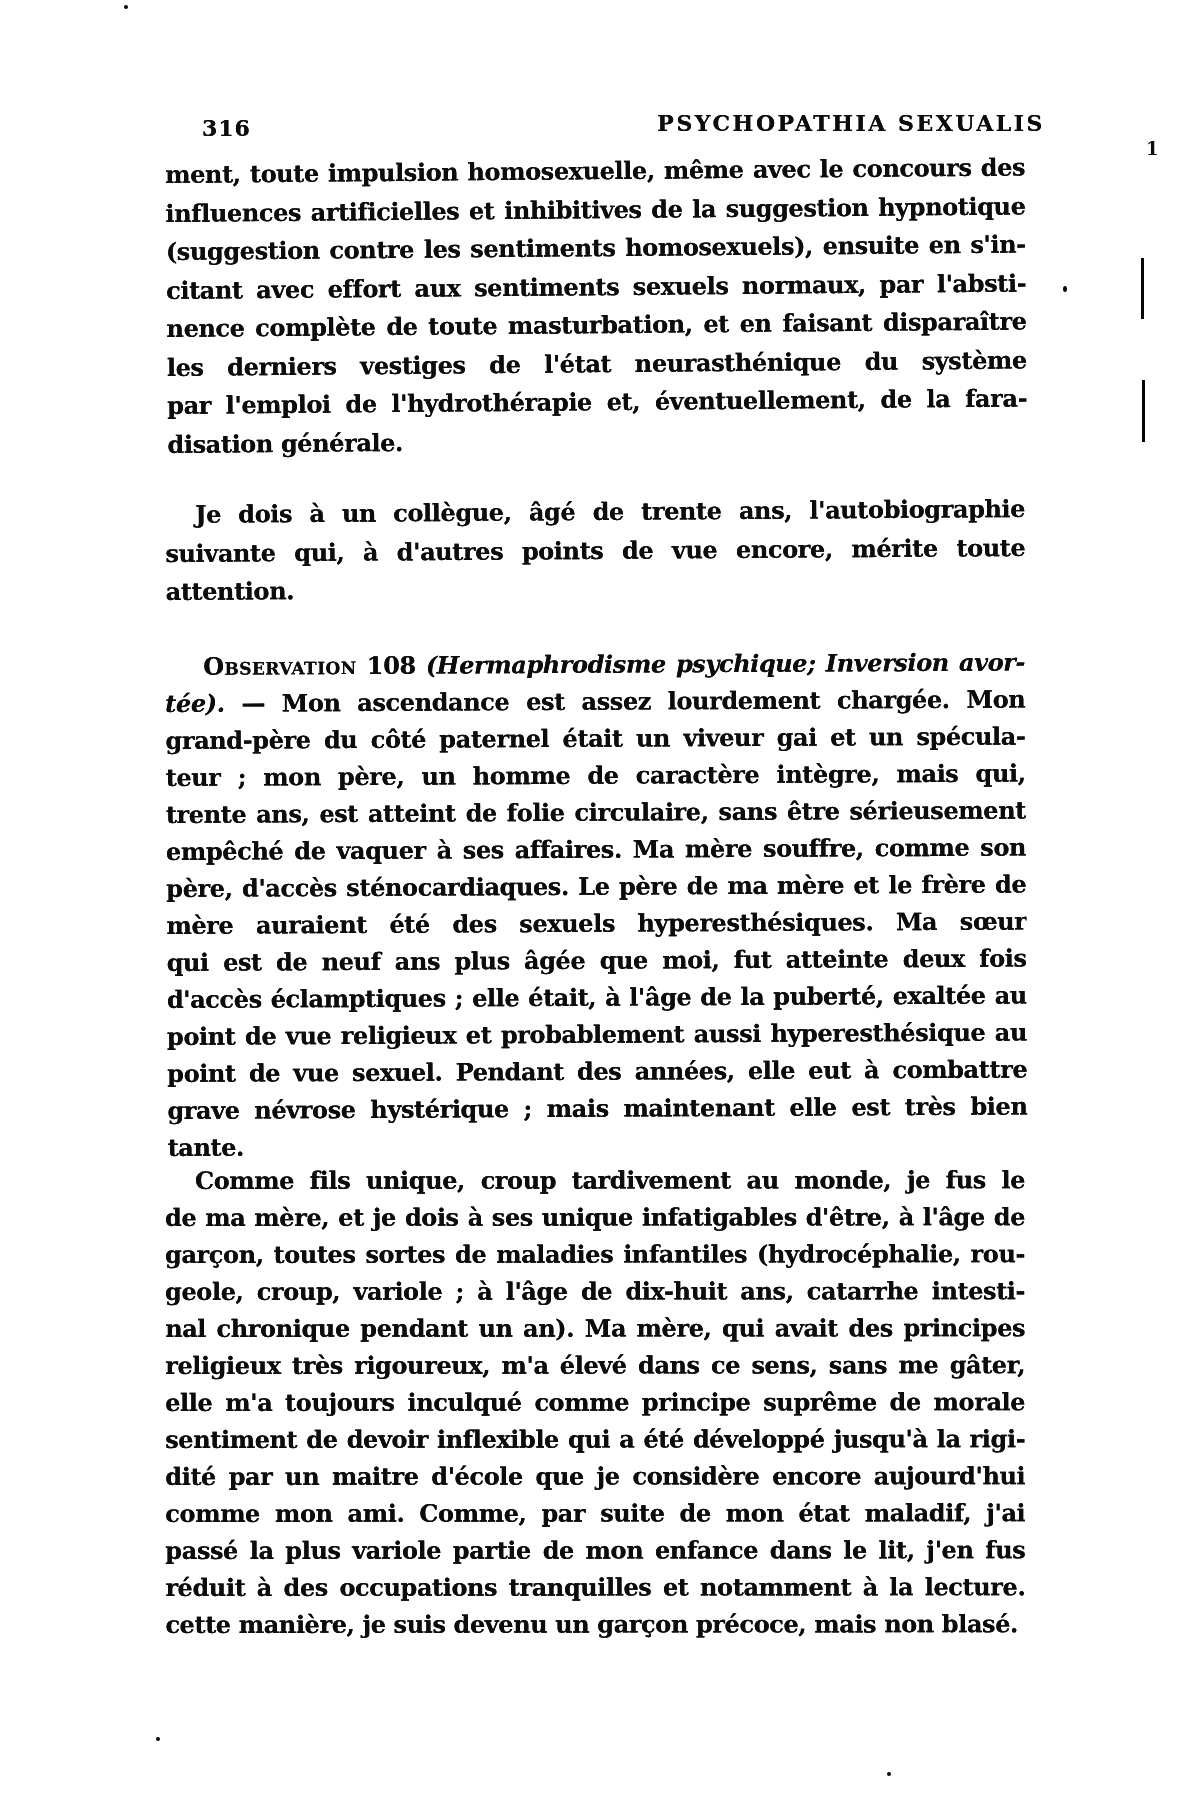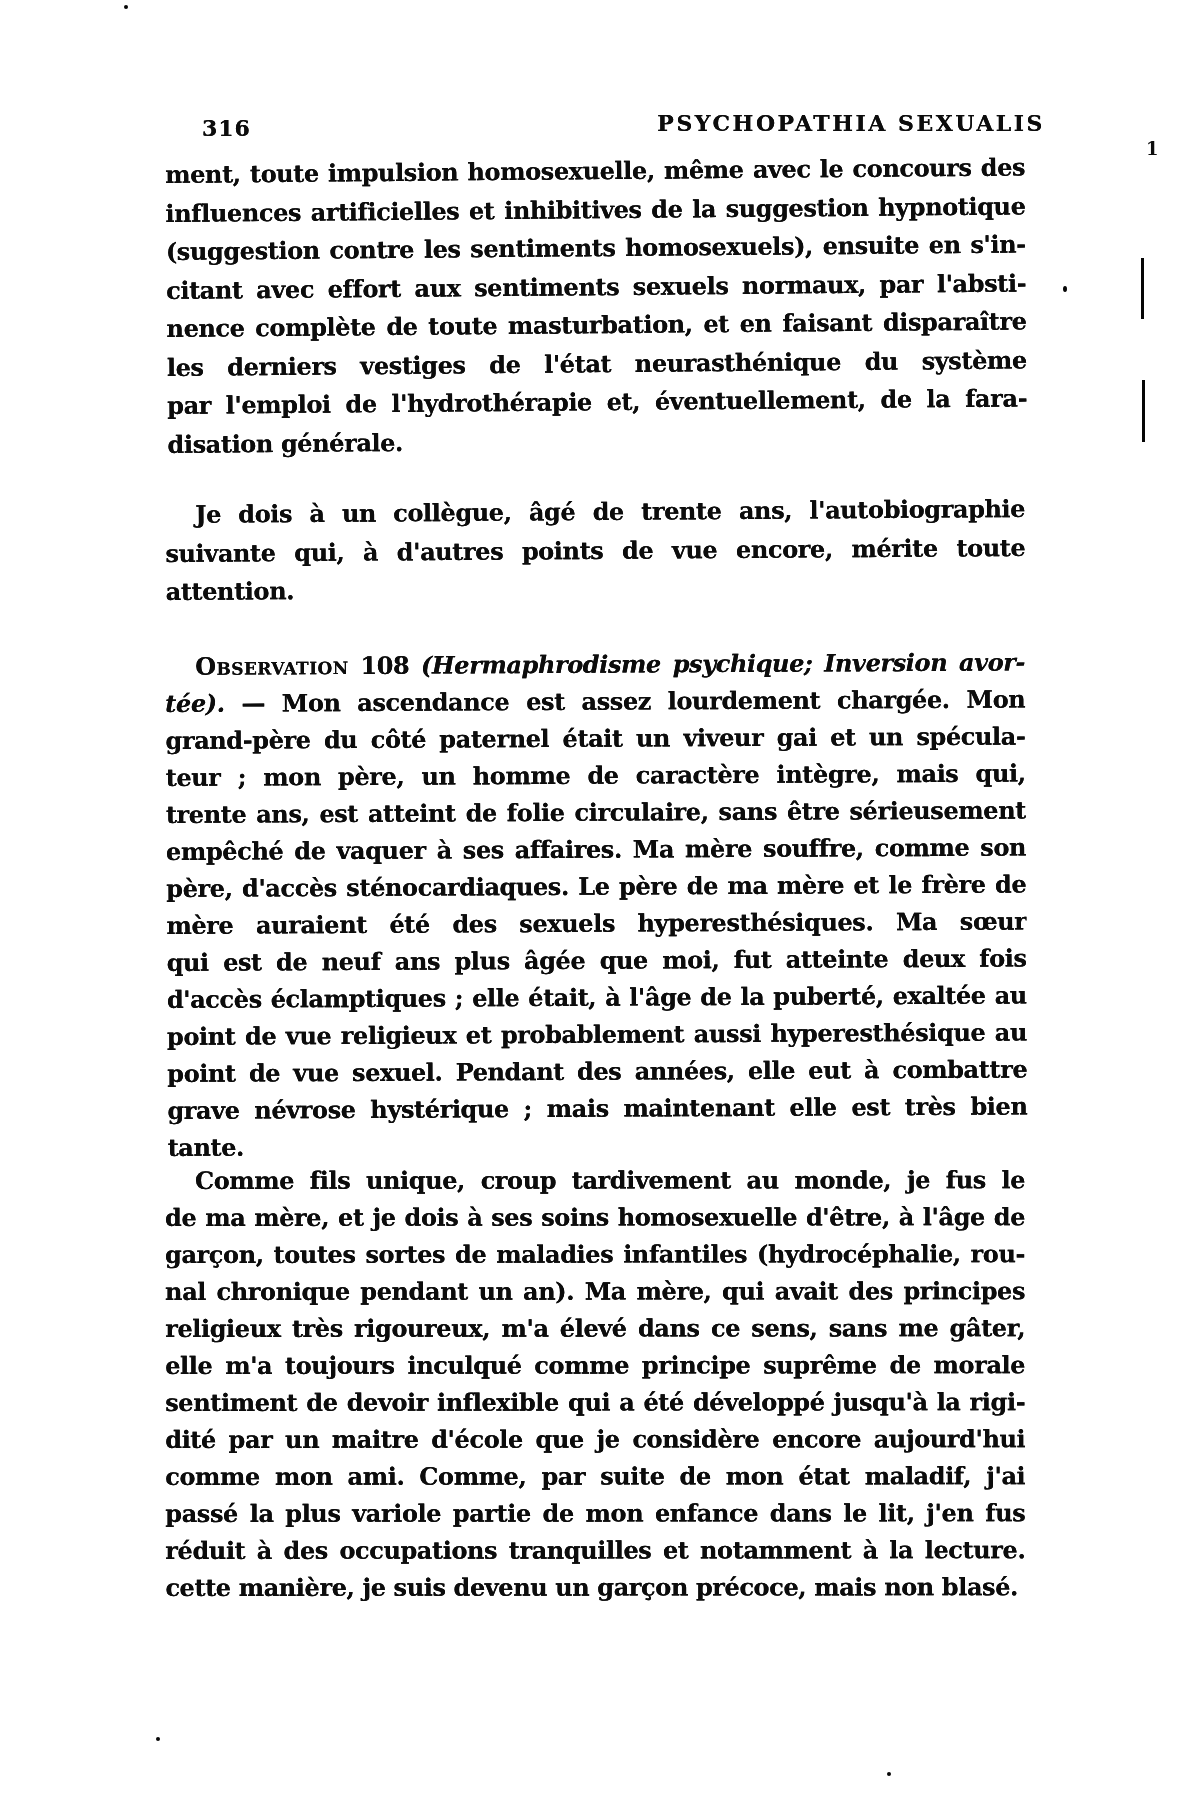--- a/index.html
+++ b/index.html
@@ -35,21 +35,21 @@
     text-shadow:0 0 .55px currentColor;
   }
   .line{
     text-align:justify;
     text-align-last:justify;
     overflow:hidden;
   }
   .nojust{text-align-last:left;}
   .indent{text-indent:30px;}
   .it{font-style:italic;}
-  .sc{font-variant:small-caps;letter-spacing:0.4px;}
+  .sc{font-variant:small-caps;letter-spacing:0.4px;margin-left:8px;}
   .p1{top:156px;transform:rotate(-0.5deg);transform-origin:0 0;}
   .p1 .line{height:38.5px;line-height:38.5px;}
   .p2{top:496px;transform:rotate(-0.4deg);transform-origin:0 0;}
   .p2 .line{height:38.5px;line-height:38.5px;}
   .p3{top:648px;transform:rotate(-0.3deg);transform-origin:0 0;}
   .p3 .line{height:37px;line-height:37px;}
   .p4{top:1162px;transform:rotate(-0.05deg);transform-origin:0 0;}
   .p4 .line{height:37px;line-height:37px;}
   
   .vline{position:absolute;width:2.5px;background:#050505;}
@@ -99,22 +99,23 @@
     <div class="line">qui est de neuf ans plus âgée que moi, fut atteinte deux fois</div>
     <div class="line">d'accès éclamptiques ; elle était, à l'âge de la puberté, exaltée au</div>
     <div class="line">point de vue religieux et probablement aussi hyperesthésique au</div>
     <div class="line">point de vue sexuel. Pendant des années, elle eut à combattre une</div>
     <div class="line">grave névrose hystérique ; mais maintenant elle est très bien por-</div>
     <div class="line nojust">tante.</div>
   </div>
 
   <div class="para p4">
     <div class="line indent">Comme fils unique, croup tardivement au monde, je fus le chéri</div>
-    <div class="line">de ma mère, et je dois à ses soins homosexuelle d'être, à l'âge de</div>
+    <div class="line">de ma mère, et je dois à ses unique infatigables d'être, à l'âge de</div>
     <div class="line">garçon, toutes sortes de maladies infantiles (hydrocéphalie, rou-</div>
+    <div class="line">geole, croup, variole ; à l'âge de dix-huit ans, catarrhe intesti-</div>
     <div class="line">nal chronique pendant un an). Ma mère, qui avait des principes</div>
     <div class="line">religieux très rigoureux, m'a élevé dans ce sens, sans me gâter, et</div>
     <div class="line">elle m'a toujours inculqué comme principe suprême de morale un</div>
     <div class="line">sentiment de devoir inflexible qui a été développé jusqu'à la rigi-</div>
     <div class="line">dité par un maitre d'école que je considère encore aujourd'hui</div>
     <div class="line">comme mon ami. Comme, par suite de mon état maladif, j'ai</div>
     <div class="line">passé la plus variole partie de mon enfance dans le lit, j'en fus</div>
     <div class="line">réduit à des occupations tranquilles et notamment à la lecture. De</div>
     <div class="line nojust">cette manière, je suis devenu un garçon précoce, mais non blasé.</div>
   </div>

